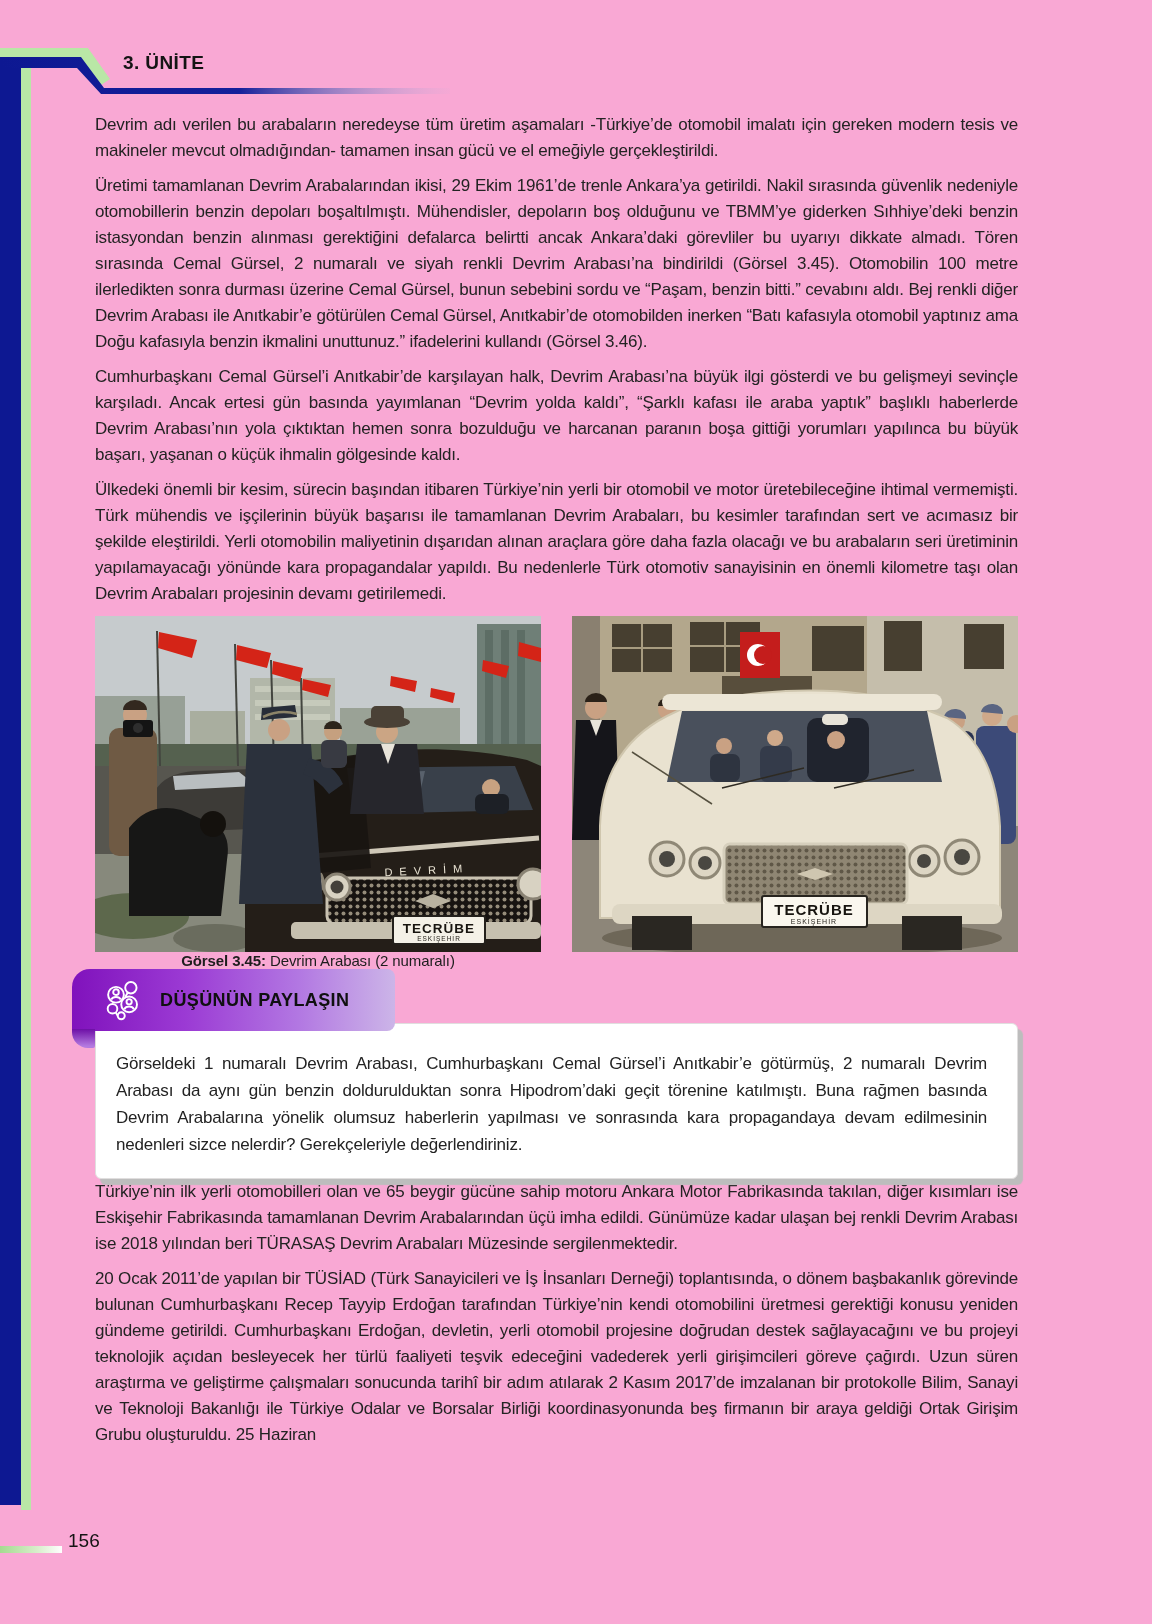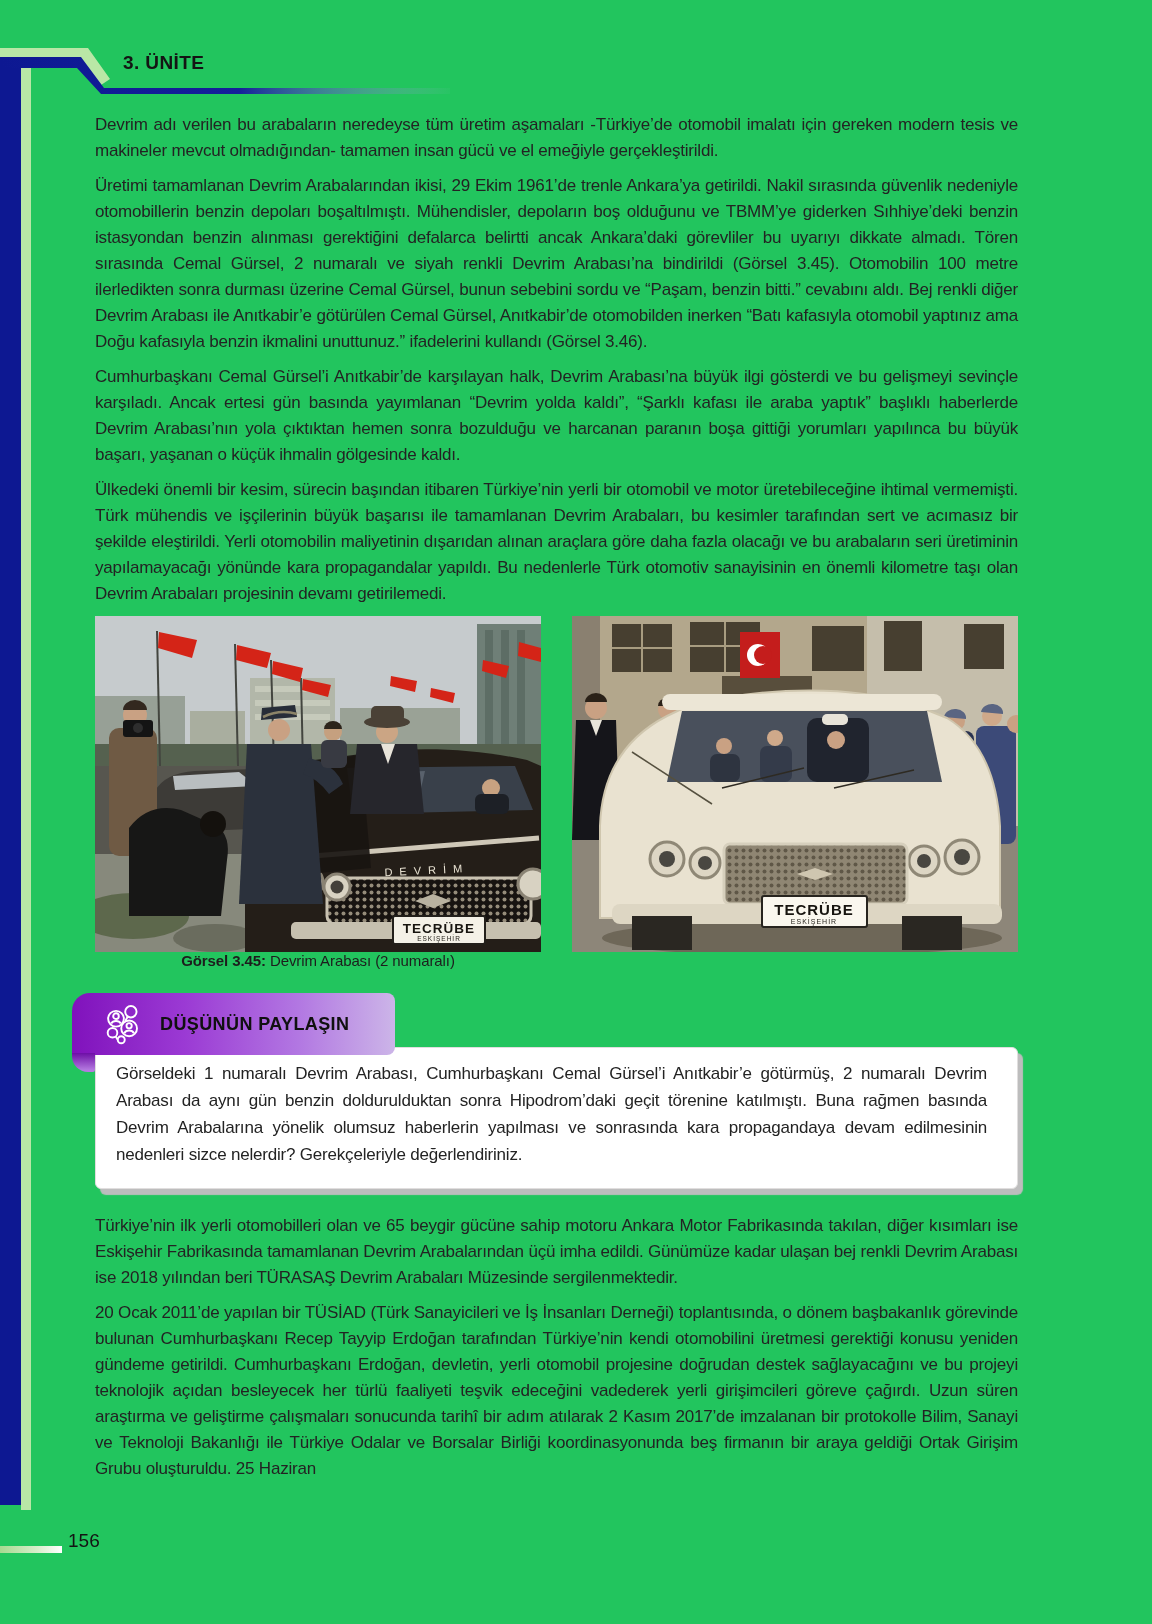--- a/index.html
+++ b/index.html
@@ -1,17 +1,17 @@
 <!DOCTYPE html>
 <html lang="tr"><head>
 <meta charset="utf-8">
 <style>
   html,body{margin:0;padding:0;background:#ffffff;}
   .page{
-    position:relative;width:1152px;height:1624px;background:#22c55e;
+    position:relative;width:1152px;height:1624px;background:#f9a8d4;
     font-family:"Liberation Sans",sans-serif;color:#232323;overflow:hidden;
   }
   
   .bar-navy{position:absolute;left:0;top:57px;width:21px;height:1448px;background:#0d1892;}
   .bar-green{position:absolute;left:21px;top:48px;width:10px;height:1462px;background:#b9e7a6;}
   
   .header-svg{position:absolute;left:0;top:0;width:460px;height:100px;}
   .unit-title{
     position:absolute;left:123px;top:52px;font-size:19px;font-weight:bold;
     color:#141414;letter-spacing:.4px;
@@ -19,24 +19,24 @@
   
   .content{position:absolute;left:95px;top:112px;width:923px;}
   .content p{margin:0 0 9px 0;font-size:17px;line-height:26px;text-align:justify;letter-spacing:-0.2px;}
   
   .figures-row{display:flex;gap:31px;margin-top:8px;}
   .figures-row figure{margin:0;width:446px;}
   .figures-row svg.photo{display:block;width:446px;height:336px;}
   figcaption{text-align:center;font-size:15px;color:#1d1d1d;letter-spacing:-0.1px;}
   figcaption b{font-weight:bold;}
   
-  .activity{position:relative;margin-top:78px;border-radius:13px;}
+  .activity{position:relative;margin-top:54px;border-radius:13px;}
   .activity-card{
     position:relative;background:#ffffff;border:1px solid #e0dede;border-radius:6px;
-    box-shadow:5px 6px 1px #bdbdbd;padding:12px 30px 20px 20px;min-height:90px;
+    box-shadow:5px 6px 1px #bdbdbd;padding:26px 30px 20px 20px;min-height:90px;
   }
   .activity-card p{margin:0;font-size:17px;line-height:27px;text-align:justify;letter-spacing:-0.2px;}
   .activity-banner{
     position:absolute;left:-23px;top:-54px;width:323px;height:62px;z-index:3;
     background:linear-gradient(90deg,#8012bc 0%,#9b3ad4 35%,#b277e2 70%,#ccb5e8 100%);
     border-radius:18px 8px 8px 0;
   }
   .activity-banner::after{ 
     content:"";position:absolute;left:0;bottom:-17px;width:23px;height:19px;
     background:linear-gradient(180deg,#6d0fa6 0%,#b47ae0 90%);
@@ -291,19 +291,19 @@
           <path d="M15.5,38 l2.5,4"></path>
           <circle cx="22" cy="42" r="4"></circle>
         </svg>
         <div class="activity-title">DÜŞÜNÜN PAYLAŞIN</div>
       </div>
       <div class="activity-card">
         <p>Görseldeki 1 numaralı Devrim Arabası, Cumhurbaşkanı Cemal Gürsel’i Anıtkabir’e götürmüş, 2 numaralı Devrim Arabası da aynı gün benzin doldurulduktan sonra Hipodrom’daki geçit törenine katılmıştı. Buna rağmen basında Devrim Arabalarına yönelik olumsuz haberlerin yapılması ve sonrasında kara propagandaya devam edilmesinin nedenleri sizce nelerdir? Gerekçeleriyle değerlendiriniz.</p>
       </div>
     </div>
 
-    <p style="margin-top:24px">Türkiye’nin ilk yerli otomobilleri olan ve 65 beygir gücüne sahip motoru Ankara Motor Fabrikasında takılan, diğer kısımları ise Eskişehir Fabrikasında tamamlanan Devrim Arabalarından üçü imha edildi.  Günümüze kadar ulaşan bej renkli Devrim Arabası ise 2018 yılından beri TÜRASAŞ Devrim Arabaları Müzesinde sergilenmektedir.</p>
+    <p style="">Türkiye’nin ilk yerli otomobilleri olan ve 65 beygir gücüne sahip motoru Ankara Motor Fabrikasında takılan, diğer kısımları ise Eskişehir Fabrikasında tamamlanan Devrim Arabalarından üçü imha edildi.  Günümüze kadar ulaşan bej renkli Devrim Arabası ise 2018 yılından beri TÜRASAŞ Devrim Arabaları Müzesinde sergilenmektedir.</p>
     <p>20 Ocak 2011’de yapılan bir TÜSİAD (Türk Sanayicileri ve İş İnsanları Derneği)  toplantısında, o dönem başbakanlık görevinde bulunan Cumhurbaşkanı Recep Tayyip Erdoğan tarafından Türkiye’nin kendi otomobilini üretmesi gerektiği konusu yeniden gündeme getirildi. Cumhurbaşkanı Erdoğan, devletin, yerli otomobil projesine doğrudan destek sağlayacağını ve bu projeyi teknolojik açıdan besleyecek her türlü faaliyeti teşvik edeceğini vadederek yerli girişimcileri göreve çağırdı. Uzun süren araştırma ve geliştirme çalışmaları sonucunda tarihî bir adım atılarak 2 Kasım 2017’de imzalanan bir protokolle Bilim, Sanayi ve Teknoloji Bakanlığı ile Türkiye Odalar ve Borsalar Birliği koordinasyonunda beş firmanın bir araya geldiği Ortak Girişim Grubu oluşturuldu. 25 Haziran</p>
   </div>
 
   <div class="footer-line"></div>
   <div class="page-number">156</div>
 </div>
 
 </body></html>

